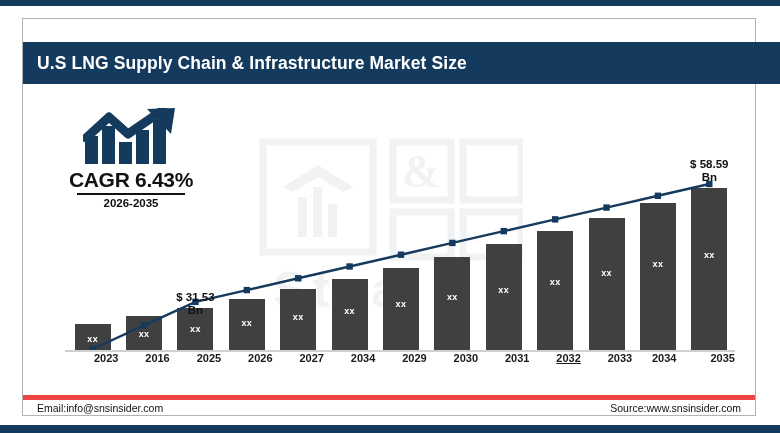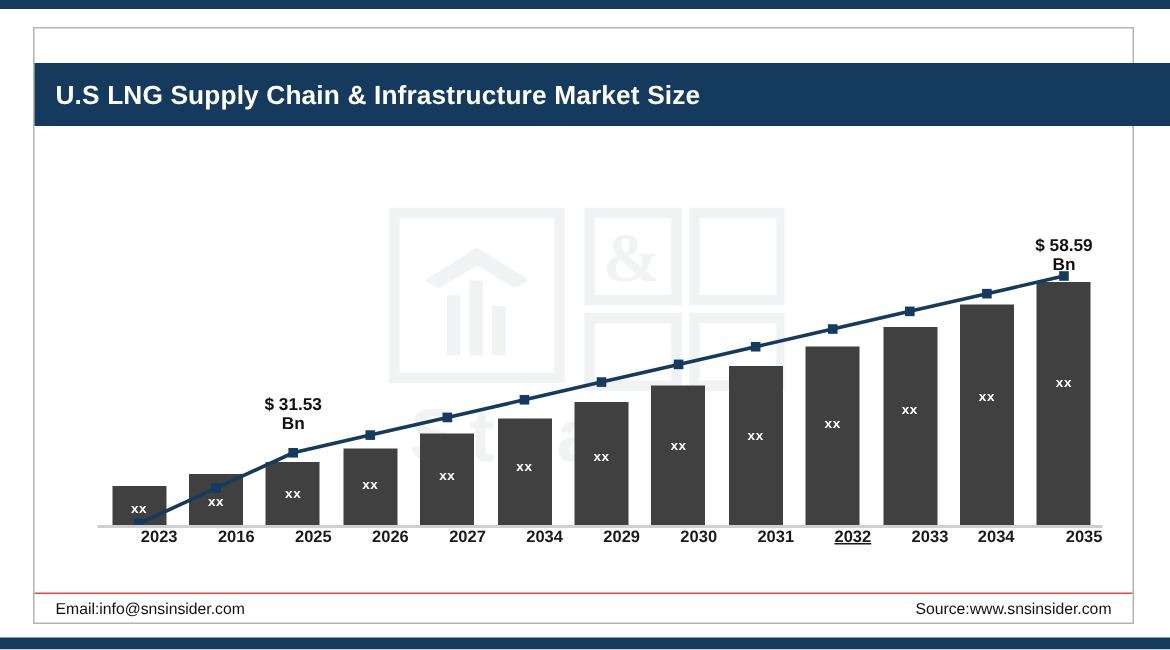--- a/index.html
+++ b/index.html
@@ -210,21 +210,21 @@
     background: #143a5e;
   }
 
   
   #footer {
     position: absolute;
     left: 0;
     top: 376px;
     width: 732px;
     height: 21px;
-    border-top: 1px solid #ef4444;
+    border-top: 5px solid #ef4444;
     display: flex;
     align-items: center;
     justify-content: space-between;
     padding: 0 14px;
     box-sizing: border-box;
   }
   .footer-text {
     font-size: 10.5px;
     color: #111111;
   }
@@ -252,20 +252,34 @@
       <rect x="210" y="10" width="58" height="58" fill="none" stroke="#143a5e" stroke-width="7"></rect>
       <text x="168" y="55" font-family="Liberation Serif, serif" font-size="46" font-weight="bold" fill="#143a5e" text-anchor="middle">&amp;</text>
       <rect x="140" y="80" width="58" height="45" fill="none" stroke="#143a5e" stroke-width="7"></rect>
       <rect x="210" y="80" width="58" height="45" fill="none" stroke="#143a5e" stroke-width="7"></rect>
       <text x="20" y="175" font-family="Liberation Sans, sans-serif" font-size="50" font-weight="bold" fill="#143a5e">S</text>
       <text x="60" y="175" font-family="Liberation Sans, sans-serif" font-size="50" font-weight="bold" fill="#143a5e">t</text>
       <text x="88" y="175" font-family="Liberation Sans, sans-serif" font-size="50" font-weight="bold" fill="#143a5e">r</text>
       <text x="118" y="175" font-family="Liberation Sans, sans-serif" font-size="50" font-weight="bold" fill="#143a5e">a</text>
     </svg>
 
+    <div id="cagr-block">
+      <svg id="cagr-icon" width="96" height="58" viewBox="0 0 96 58">
+        <rect x="2" y="28" width="13" height="28" fill="#143a5e"></rect>
+        <rect x="19" y="18" width="13" height="38" fill="#143a5e"></rect>
+        <rect x="36" y="34" width="13" height="22" fill="#143a5e"></rect>
+        <rect x="53" y="22" width="13" height="34" fill="#143a5e"></rect>
+        <rect x="70" y="12" width="13" height="44" fill="#143a5e"></rect>
+        <path d="M3 30 L26 9 L45 26 L80 2" fill="none" stroke="#143a5e" stroke-width="9" stroke-linecap="round" stroke-linejoin="round"></path>
+        <path d="M64 1 L92 0 L88 26 Z" fill="#143a5e"></path>
+      </svg>
+      <div id="cagr-value">CAGR 6.43%</div>
+      <div id="cagr-underline"></div>
+      <div id="cagr-period">2026-2035</div>
+    </div>
 
     <div id="bars-layer">
         <div class="bar" style="left: 51.6923px; width: 36px; height: 26px; bottom: 2px;">
           <span class="bar-inner-label" style="top: 9.88px;">xx</span>
         </div>
         <div class="bar" style="left: 103.077px; width: 36px; height: 33.9193px; bottom: 2px;">
           <span class="bar-inner-label" style="top: 12.8893px;">xx</span>
         </div>
         <div class="bar" style="left: 154.462px; width: 36px; height: 42.2811px; bottom: 2px;">
           <span class="bar-inner-label" style="top: 16.0668px;">xx</span>
@@ -313,21 +327,21 @@
         <rect x="374.8" y="167.51428571428573" width="6.4" height="6.4" fill="#143a5e"></rect>
         <rect x="426.1846153846154" y="155.7285714285715" width="6.4" height="6.4" fill="#143a5e"></rect>
         <rect x="477.5692307692308" y="143.94285714285704" width="6.4" height="6.4" fill="#143a5e"></rect>
         <rect x="528.9538461538461" y="132.1571428571428" width="6.4" height="6.4" fill="#143a5e"></rect>
         <rect x="580.3384615384615" y="120.3714285714285" width="6.4" height="6.4" fill="#143a5e"></rect>
         <rect x="631.723076923077" y="108.58571428571425" width="6.4" height="6.4" fill="#143a5e"></rect>
         <rect x="683.1076923076923" y="96.8" width="6.4" height="6.4" fill="#143a5e"></rect>
       </svg>
 
     <div id="labels-layer">
-        <div class="value-label" style="left: 132.462px; width: 80px; top: 180px;">$ 31.53
+        <div class="value-label" style="left: 132.462px; width: 80px; top: 207px;">$ 31.53
 Bn</div>
         <div class="value-label" style="left: 646.308px; width: 80px; top: 74px;">$ 58.59
 Bn</div>
       </div>
 
     <div id="axis-line"></div>
   </div>
 
   <div id="xaxis">
       <div class="xtick" style="left: 44px; width: 51.3846px;">2023</div>

